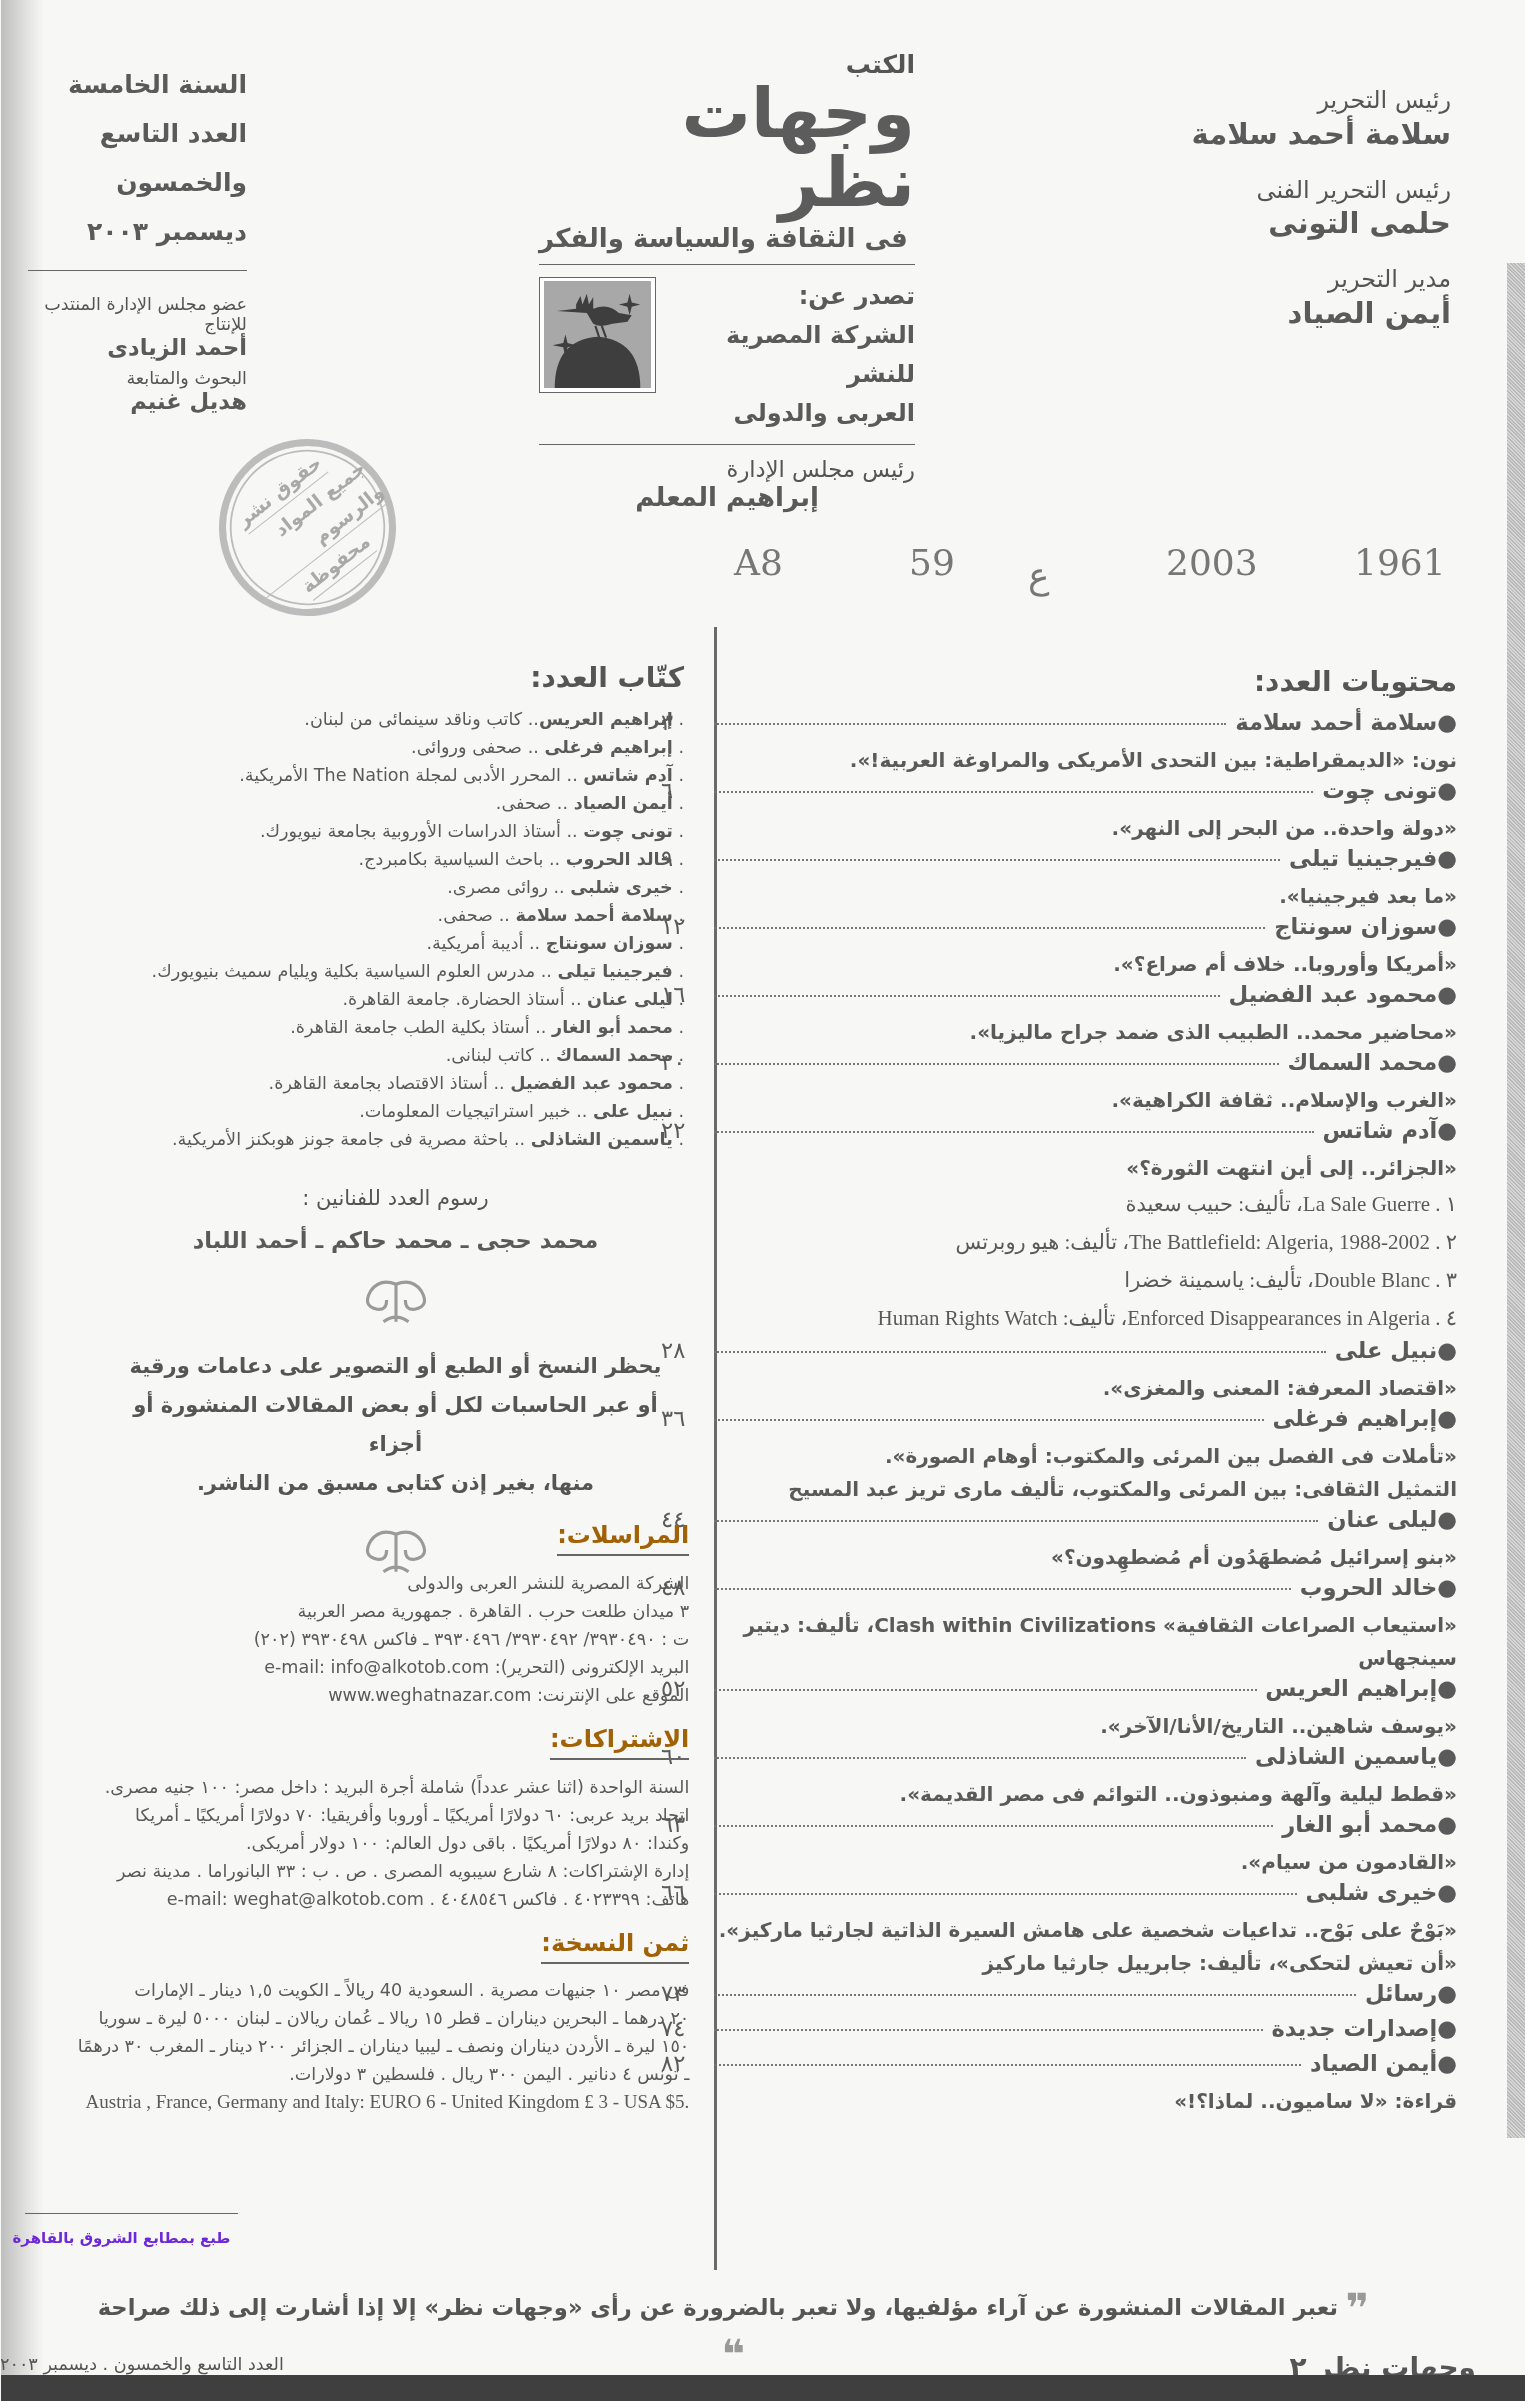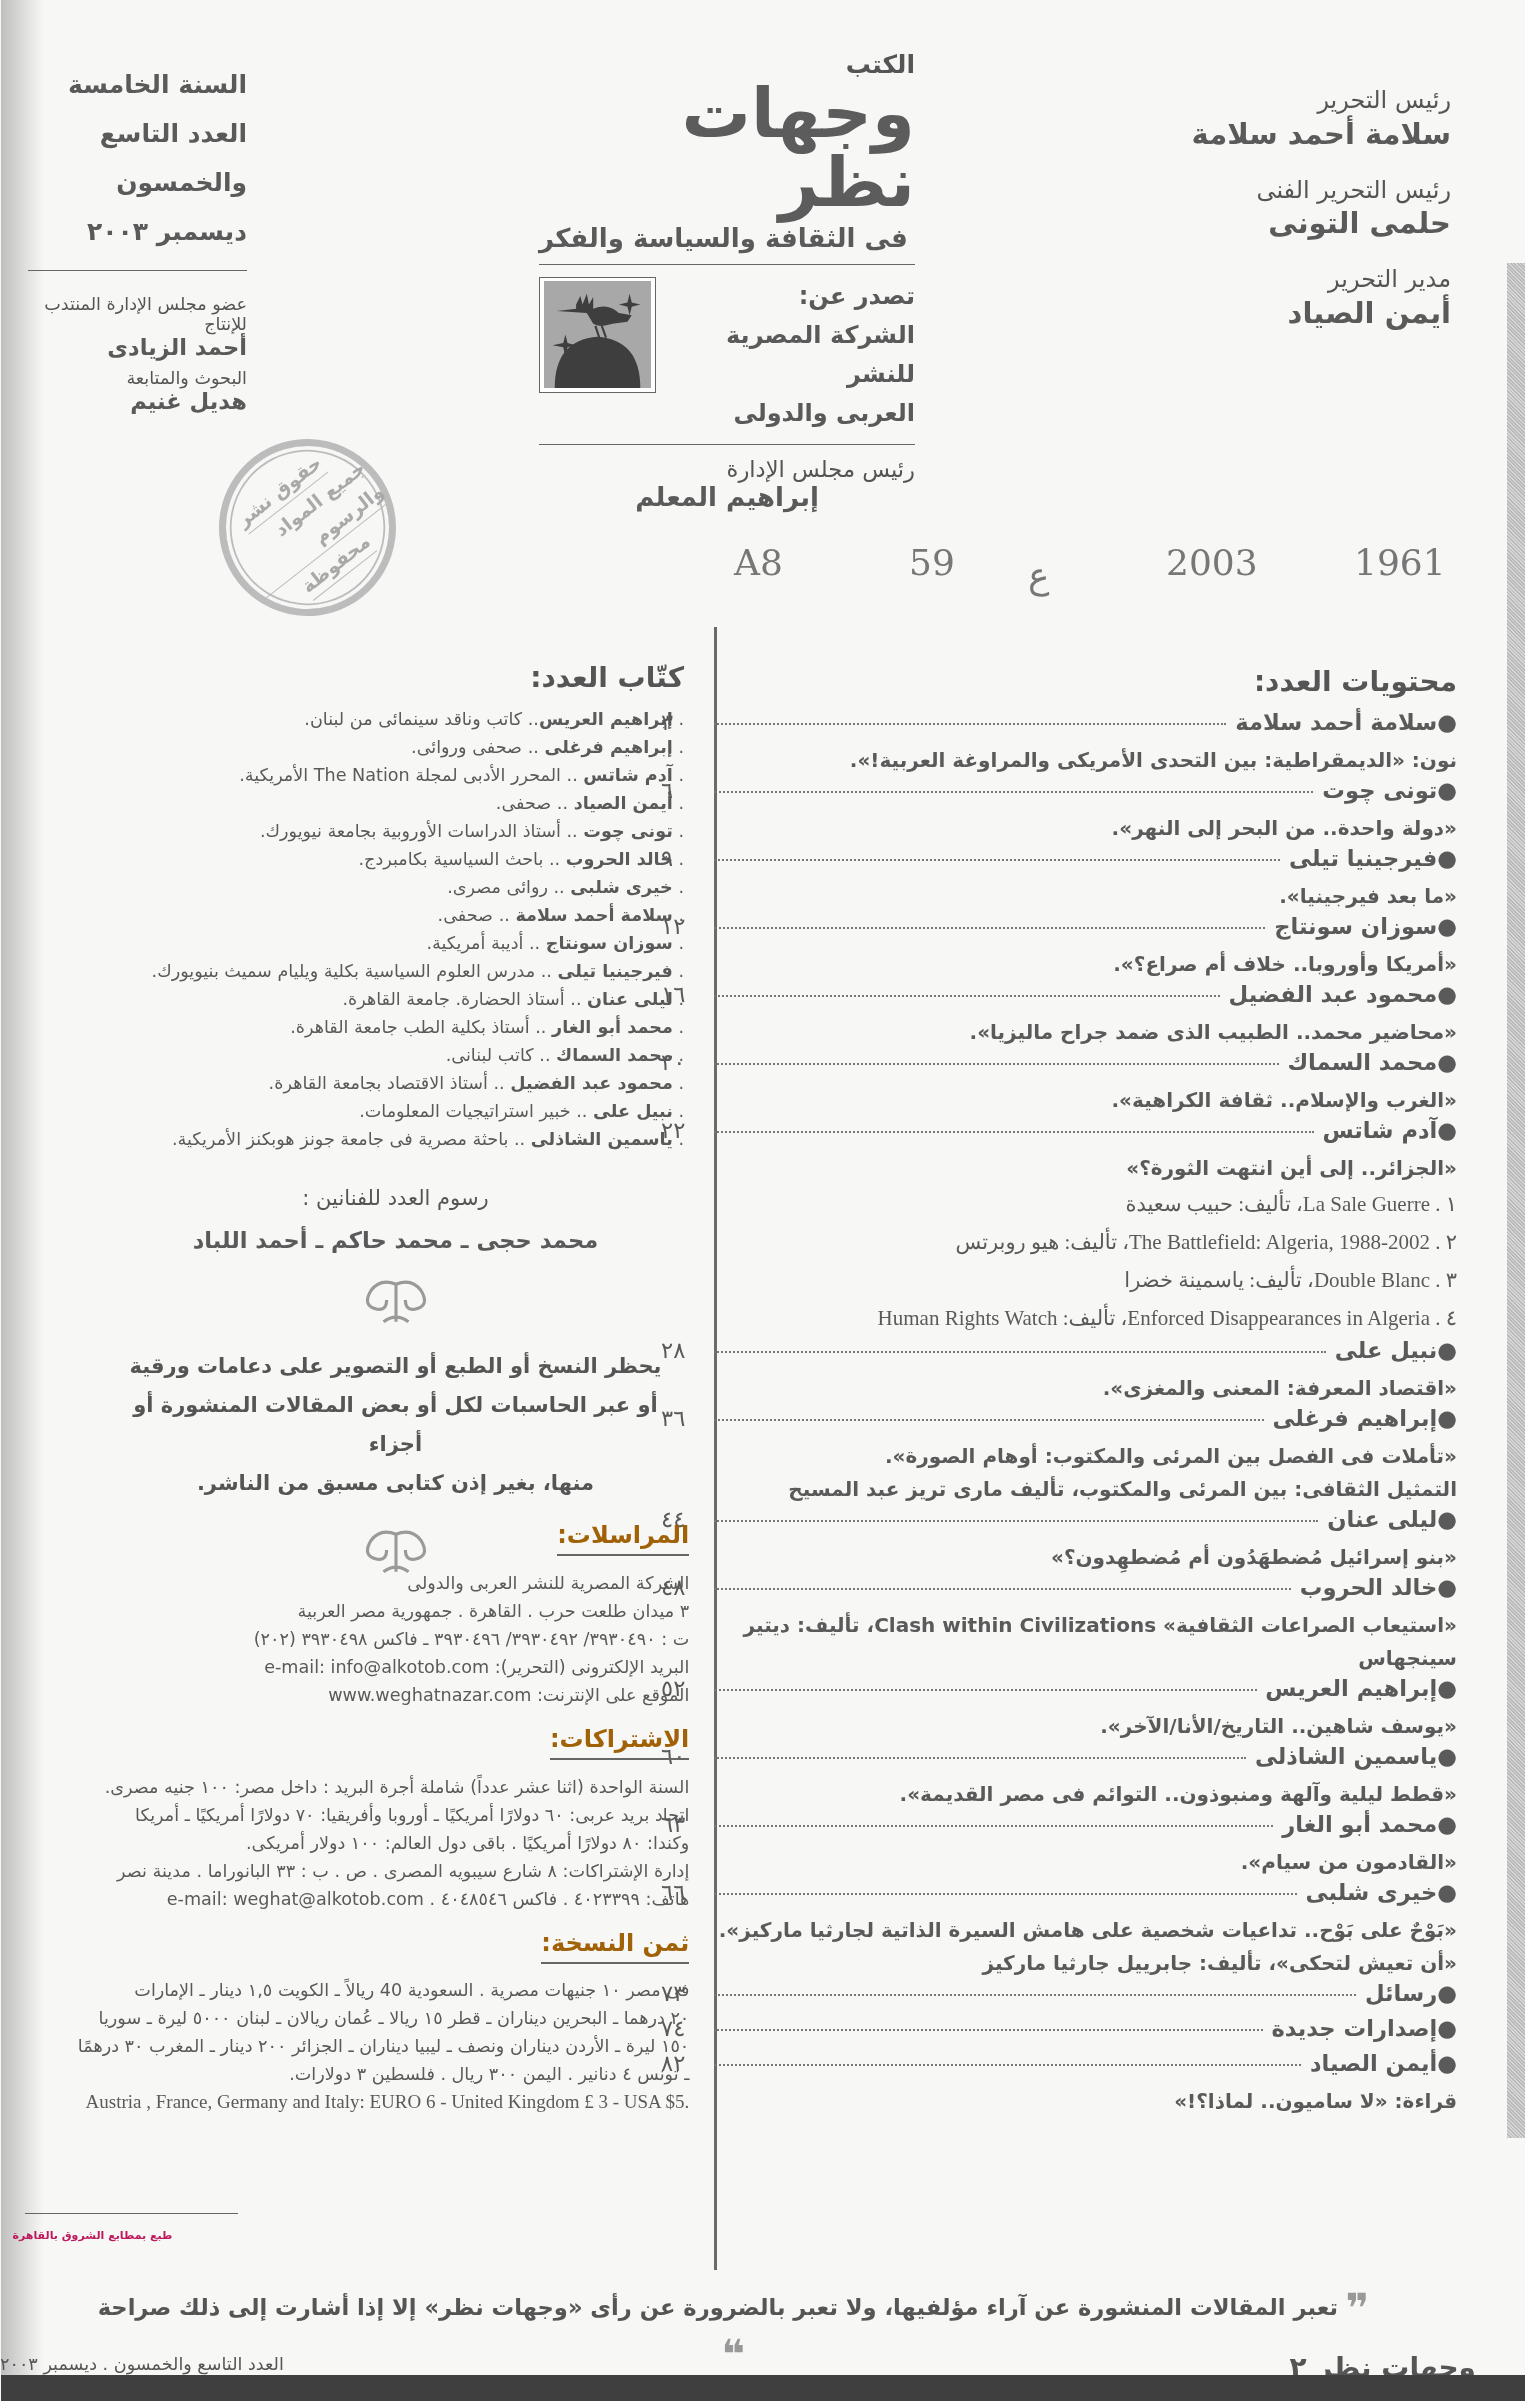--- a/index.html
+++ b/index.html
@@ -71,21 +71,21 @@
   .artists-label { font-size:21px; text-align:center; margin-top:33px; color:#555; }
   .artists-names { font-size:22.6px; font-weight:bold; text-align:center; margin-top:16.3px; color:#5a5a5a; }
   .ornament { width:82px; height:50px; margin:25px auto 19px; display:block; }
   .notice { font-size:21px; font-weight:bold; text-align:center; line-height:39px; color:#555; }
 
   .info { left:6.3px; top:1499px; width:683px; text-align:right; }
   .info .h { font-size:24px; font-weight:bold; color:#a16207; display:inline-block; border-bottom:2.5px solid #666; padding-bottom:5px; margin:16.3px 0 12.5px; }
   .info .p { font-size:17.6px; line-height:28px; color:#5a5a5a; }
   .info .en { font-family:"Liberation Serif", serif; direction:ltr; text-align:right; font-size:19px; }
   .printed-line { left:25px; top:2213px; width:213px; border-top:1.9px solid #666; }
-  .printed { left:12.5px; top:2229px; font-size:11px; font-weight:bold; color:#be185d; }
+  .printed { left:12.5px; top:2229px; font-size:15px; font-weight:bold; color:#6d28d9; }
 
   .disclaimer { left:94px; top:2285px; width:1279px; text-align:center; font-size:22.6px; font-weight:bold; color:#555; }
   .quote-mark { font-size:40px; color:#999; vertical-align:middle; }
   .footer-left { left:0; top:2354px; font-size:17.6px; color:#555; }
   .footer-right { right:50px; top:2351px; font-size:28px; font-weight:bold; color:#555; }
 </style>
 </head>
 <body>
 
 <div class="abs gutter-left"></div>

